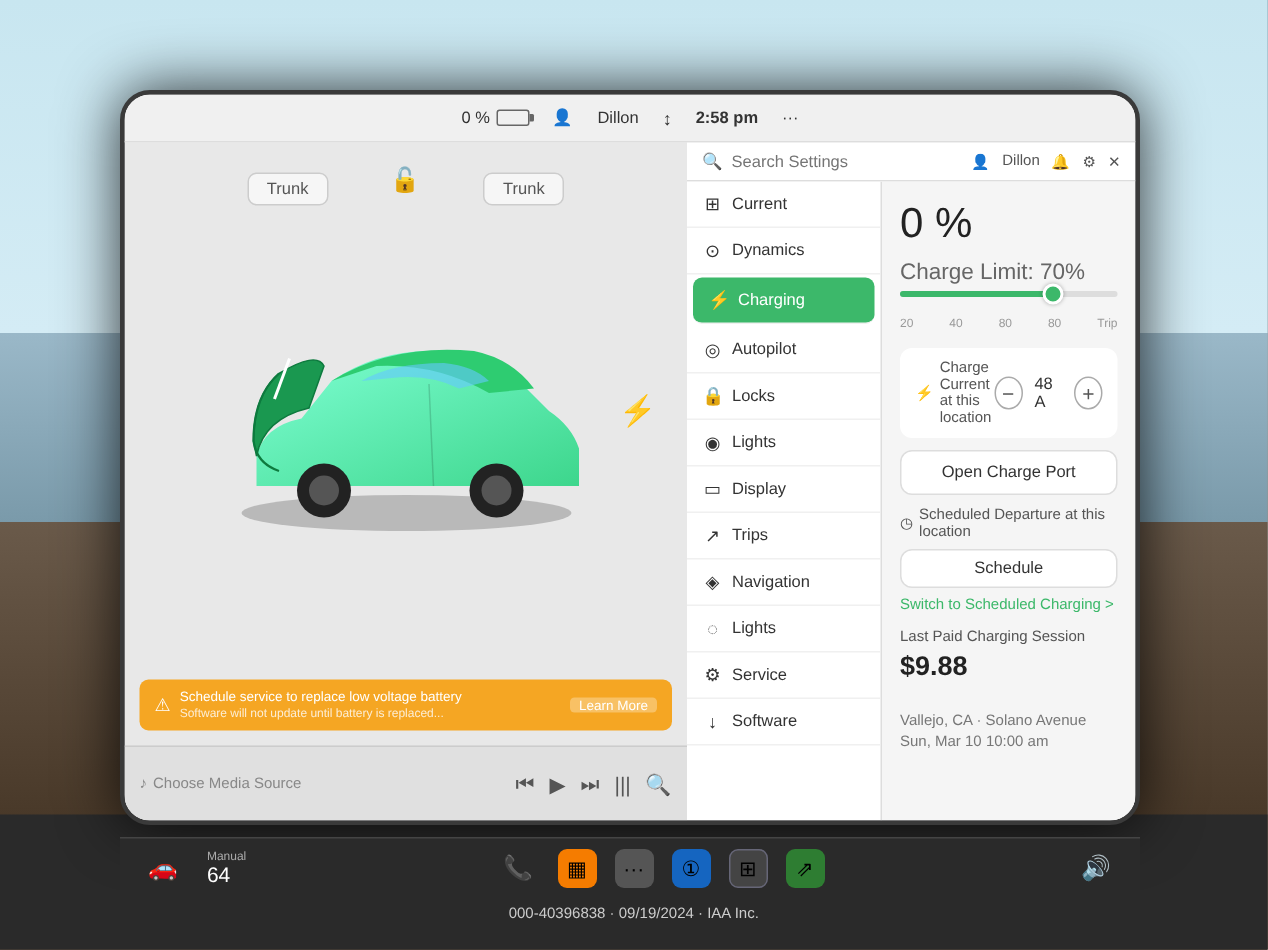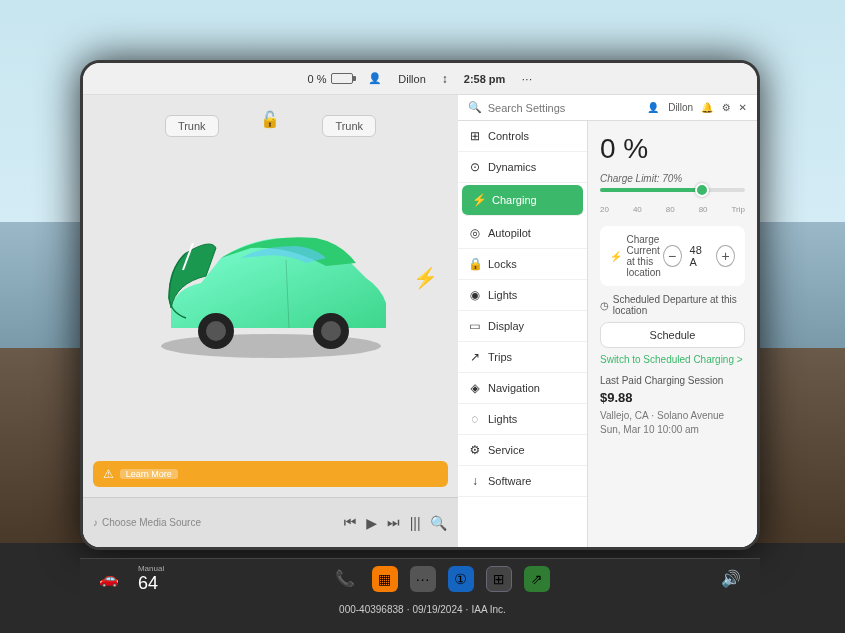--- a/index.html
+++ b/index.html
@@ -266,24 +266,23 @@
       overflow-y: auto;
       background: #f5f5f5;
     }
     .charge-percent {
       font-size: 28px;
       font-weight: 300;
       color: #222;
       margin-bottom: 8px;
     }
     .charge-limit-label {
-      font-size: 10px;
+      font-size: 15px;
       color: #666;
       margin-bottom: 4px;
-      font-style: italic;
     }
     .charge-slider-container {
       position: relative;
       margin-bottom: 12px;
     }
     .charge-slider-track {
       height: 4px;
       background: #ddd;
       border-radius: 2px;
       position: relative;
@@ -390,24 +389,24 @@
     }
     .last-charging-section {
       font-size: 10px;
       color: #555;
     }
     .last-charging-title {
       font-weight: 500;
       margin-bottom: 4px;
     }
     .last-charging-amount {
-      font-size: 13px;
+      font-size: 18px;
       font-weight: 600;
       color: #222;
-      margin-bottom: 4px;
+      margin-bottom: 19px;
     }
     .last-charging-location {
       color: #777;
       line-height: 1.4;
     }
     
     .taskbar {
       height: 45px;
       background: #2a2a2a;
       display: flex;
@@ -427,21 +426,21 @@
     }
     .taskbar-gear {
       display: flex;
       flex-direction: column;
     }
     .gear-label {
       font-size: 8px;
       color: #aaa;
     }
     .gear-value {
-      font-size: 18px;
+      font-size: 14px;
       color: #fff;
       font-weight: 500;
     }
     .photo-label {
       position: absolute;
       bottom: 18px;
       left: 50%;
       transform: translateX(-50%);
       font-size: 10px;
       color: #ccc;
@@ -528,20 +527,24 @@
 
               <line x1="155" y1="72" x2="158" y2="140" stroke="rgba(0,0,0,0.15)" stroke-width="1"></line>
             </svg>
           </div>
 
           <div class="lightning-icon">⚡</div>
         </div>
 
         <div class="warning-banner">
           <span class="warn-icon">⚠</span>
+          <div class="warning-text">
+            <div>Schedule service to replace low voltage battery</div>
+            <div style="opacity:0.8;font-size:8px;">Software will not update until battery is replaced...</div>
+          </div>
           <button class="learn-more-btn">Learn More</button>
         </div>
 
         <div class="media-controls">
           <div class="media-source">
             <span>♪</span>
             <span style="cursor:pointer;">Choose Media Source</span>
           </div>
           <div class="media-buttons">
             <button class="media-btn">⏮</button>
@@ -565,21 +568,21 @@
             <span>⚙</span>
             <span>✕</span>
           </div>
         </div>
 
         <div class="settings-body">
 
           <div class="settings-menu">
             <div class="menu-item">
               <span class="menu-icon">⊞</span>
-              <span>Controls</span>
+              <span>Current</span>
             </div>
             <div class="menu-item">
               <span class="menu-icon">⊙</span>
               <span>Dynamics</span>
             </div>
             <div class="menu-item active">
               <span class="menu-icon">⚡</span>
               <span>Charging</span>
             </div>
             <div class="menu-item">
@@ -644,20 +647,21 @@
                 <span>⚡</span>
                 <span>Charge Current at this location</span>
               </div>
               <div class="charge-current-controls">
                 <button class="control-btn">−</button>
                 <span>48 A</span>
                 <button class="control-btn">+</button>
               </div>
             </div>
 
+            <button class="open-charge-port-btn">Open Charge Port</button>
 
             <div class="scheduled-departure">
               <span>◷</span>
               <span>Scheduled Departure at this location</span>
             </div>
 
             <button class="schedule-btn">Schedule</button>
 
             <div class="switch-scheduled">Switch to Scheduled Charging &gt;</div>
 

